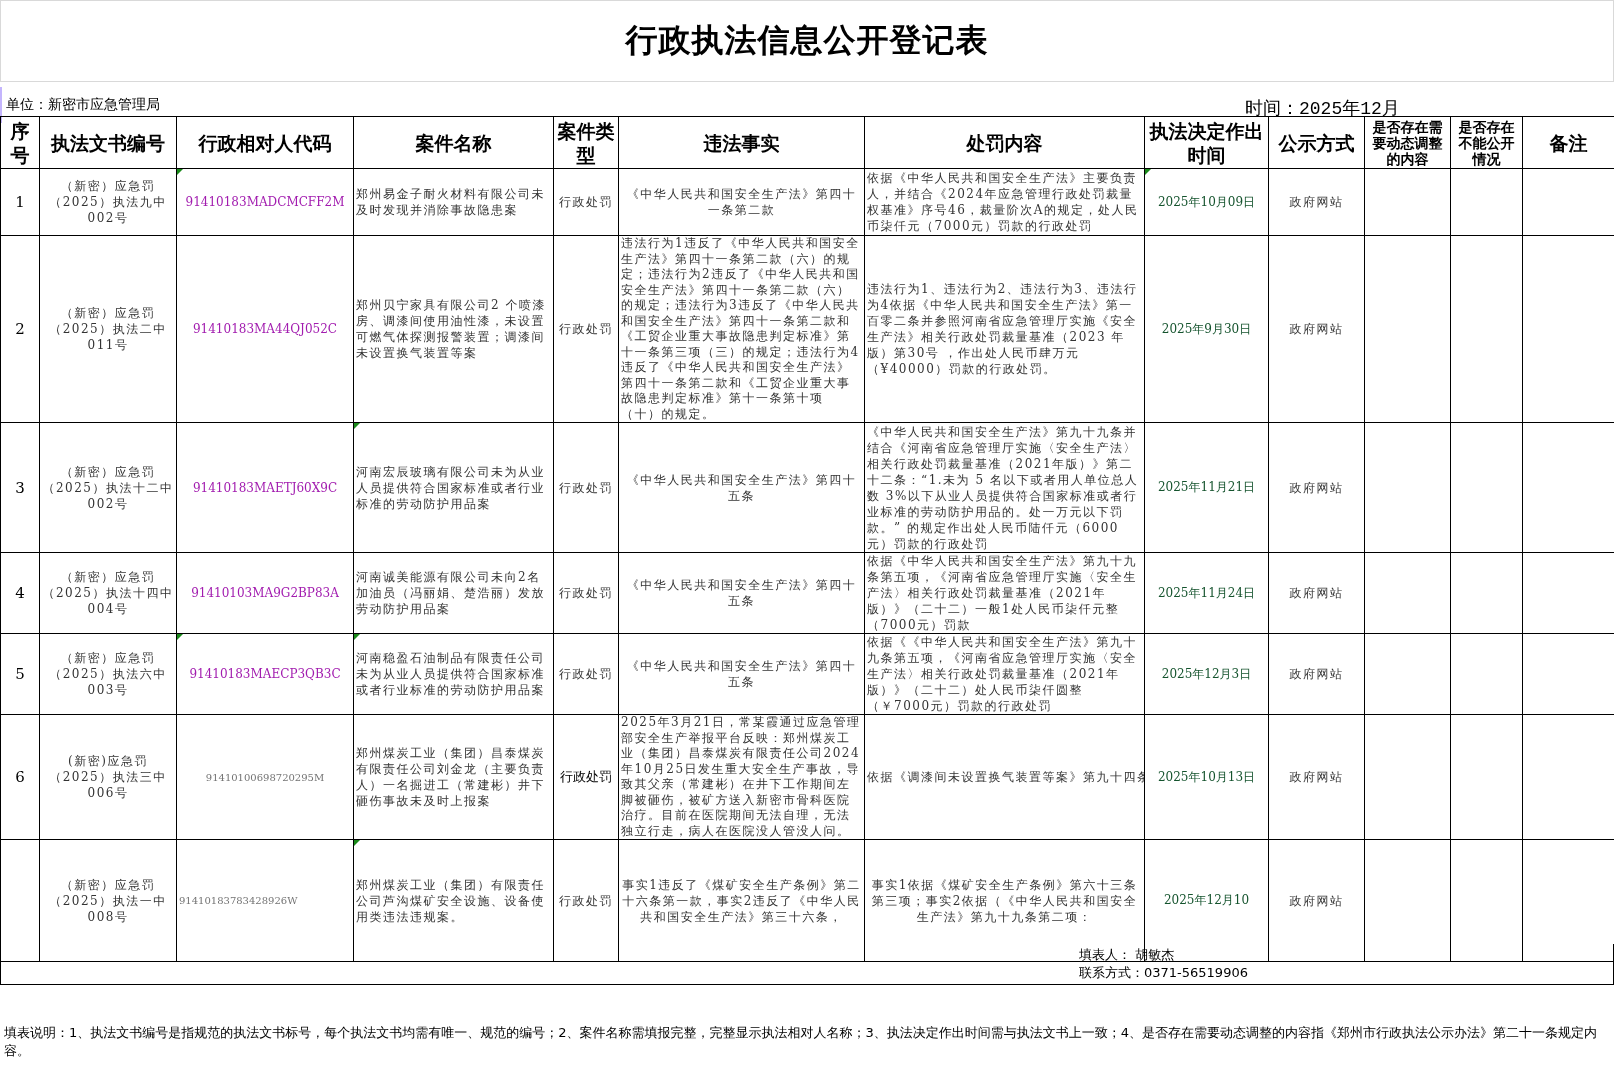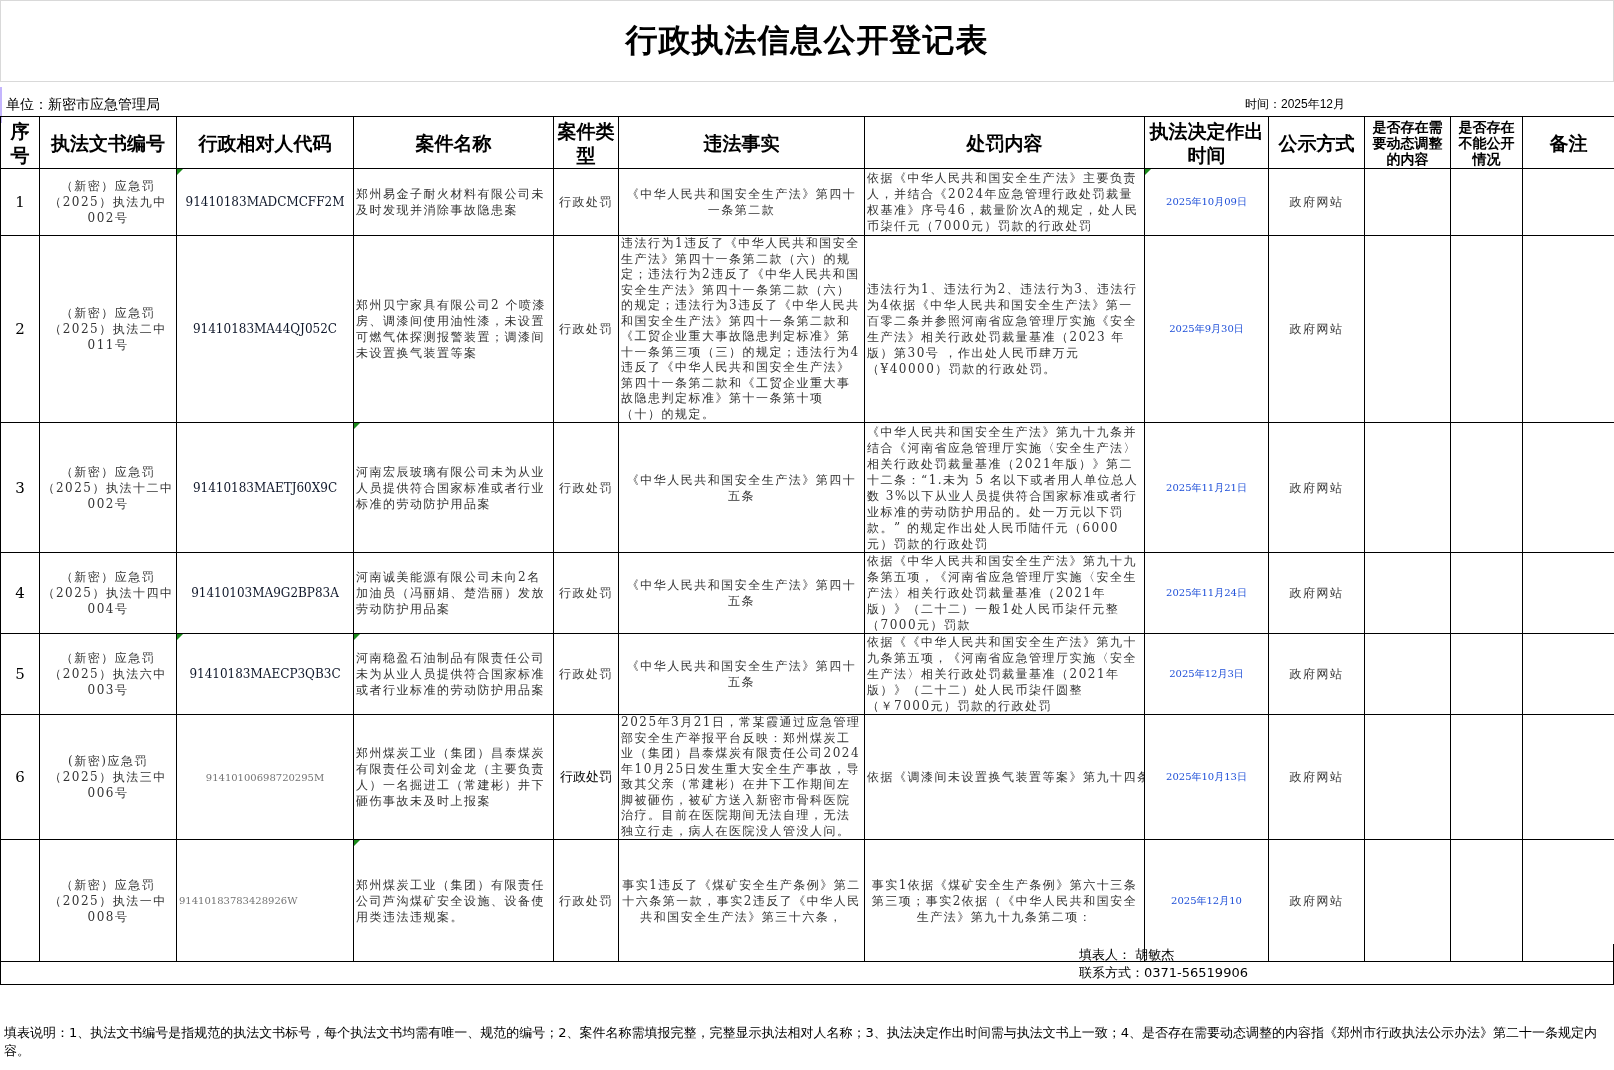--- a/index.html
+++ b/index.html
@@ -1,32 +1,32 @@
 <!DOCTYPE html>
 <html><head>
 <meta charset="utf-8">
 <style>
   html, body { margin:0; padding:0; background:#fff; }
   body { width:1614px; height:1070px; position:relative; overflow:hidden; font-family:"DejaVu Serif", serif; color:#000; }
   .title-row { position:absolute; left:0; top:0; width:1612px; height:80px; border:1px solid #d9d9d9; border-bottom:1px solid #d9d9d9; display:flex; align-items:center; justify-content:center; }
   .title-row h1 { margin:12px; font-family:"DejaVu Serif", serif; font-weight:bold; font-size:32px; letter-spacing:1px; }
   .meta-row { position:absolute; left:0; top:87px; width:1612px; height:36px; border-left:2px solid #c4b5fd; border-right:1px solid #d9d9d9; }
   .meta-row .unit { position:absolute; left:4px; top:9px; font-family:"DejaVu Sans", sans-serif; font-size:14px; }
-  .meta-row .time { position:absolute; left:1243px; top:9px; font-family:Liberation Sans, sans-serif; font-size:12px; }
+  .meta-row .time { position:absolute; left:1243px; top:9px; font-family:Liberation Mono, monospace; font-size:18px; }
   table.grid { position:absolute; left:0; top:116px; border-collapse:collapse; table-layout:fixed; width:1614px;border-radius:19px; }
   table.grid td, table.grid th { border:1.5px solid #000; padding:0 2px; overflow:hidden; vertical-align:middle; position:relative; }
   table.grid th { font-weight:bold; font-size:19px; text-align:center; line-height:24px; }
   table.grid th.small { font-size:14px; line-height:16px; }
   td.c { text-align:center; }
   td.l { text-align:left; }
   .cell { font-size:12px; line-height:16px; color:#333; letter-spacing:1.5px; }
   .num { font-size:15px; color:#000; }
-  .code { font-size:12px; letter-spacing:0; color:#0f172a; }
+  .code { font-size:12px; letter-spacing:0; color:#a21caf; }
   .code.big { font-size:10px; color:#737373;margin-left:8px; }
-  .date { font-size:10px; letter-spacing:0; color:#1d4ed8; }
+  .date { font-size:12px; letter-spacing:0; color:#14532d; }
   .dark { color:#000; font-size:13px; letter-spacing:0; }
   .tri { position:absolute; left:0; top:0; width:0; height:0; border-top:6px solid #1a8a1a; border-right:6px solid transparent; }
   .footer-sign { position:absolute; left:0; top:944px; width:1612px; height:40px; border:1px solid #000; border-top:none; }
   .footer-sign .filler { position:absolute; left:1078px; top:2px; font-family:"DejaVu Sans", sans-serif; font-size:13px; }
   .footer-sign .contact { position:absolute; left:1078px; top:20px; font-family:"DejaVu Sans", sans-serif; font-size:13px; }
   .notes { position:absolute; left:4px; top:1024px; width:1606px; font-family:"DejaVu Sans", sans-serif; font-size:13px; line-height:18px; }
 </style>
 </head>
 <body>
 

